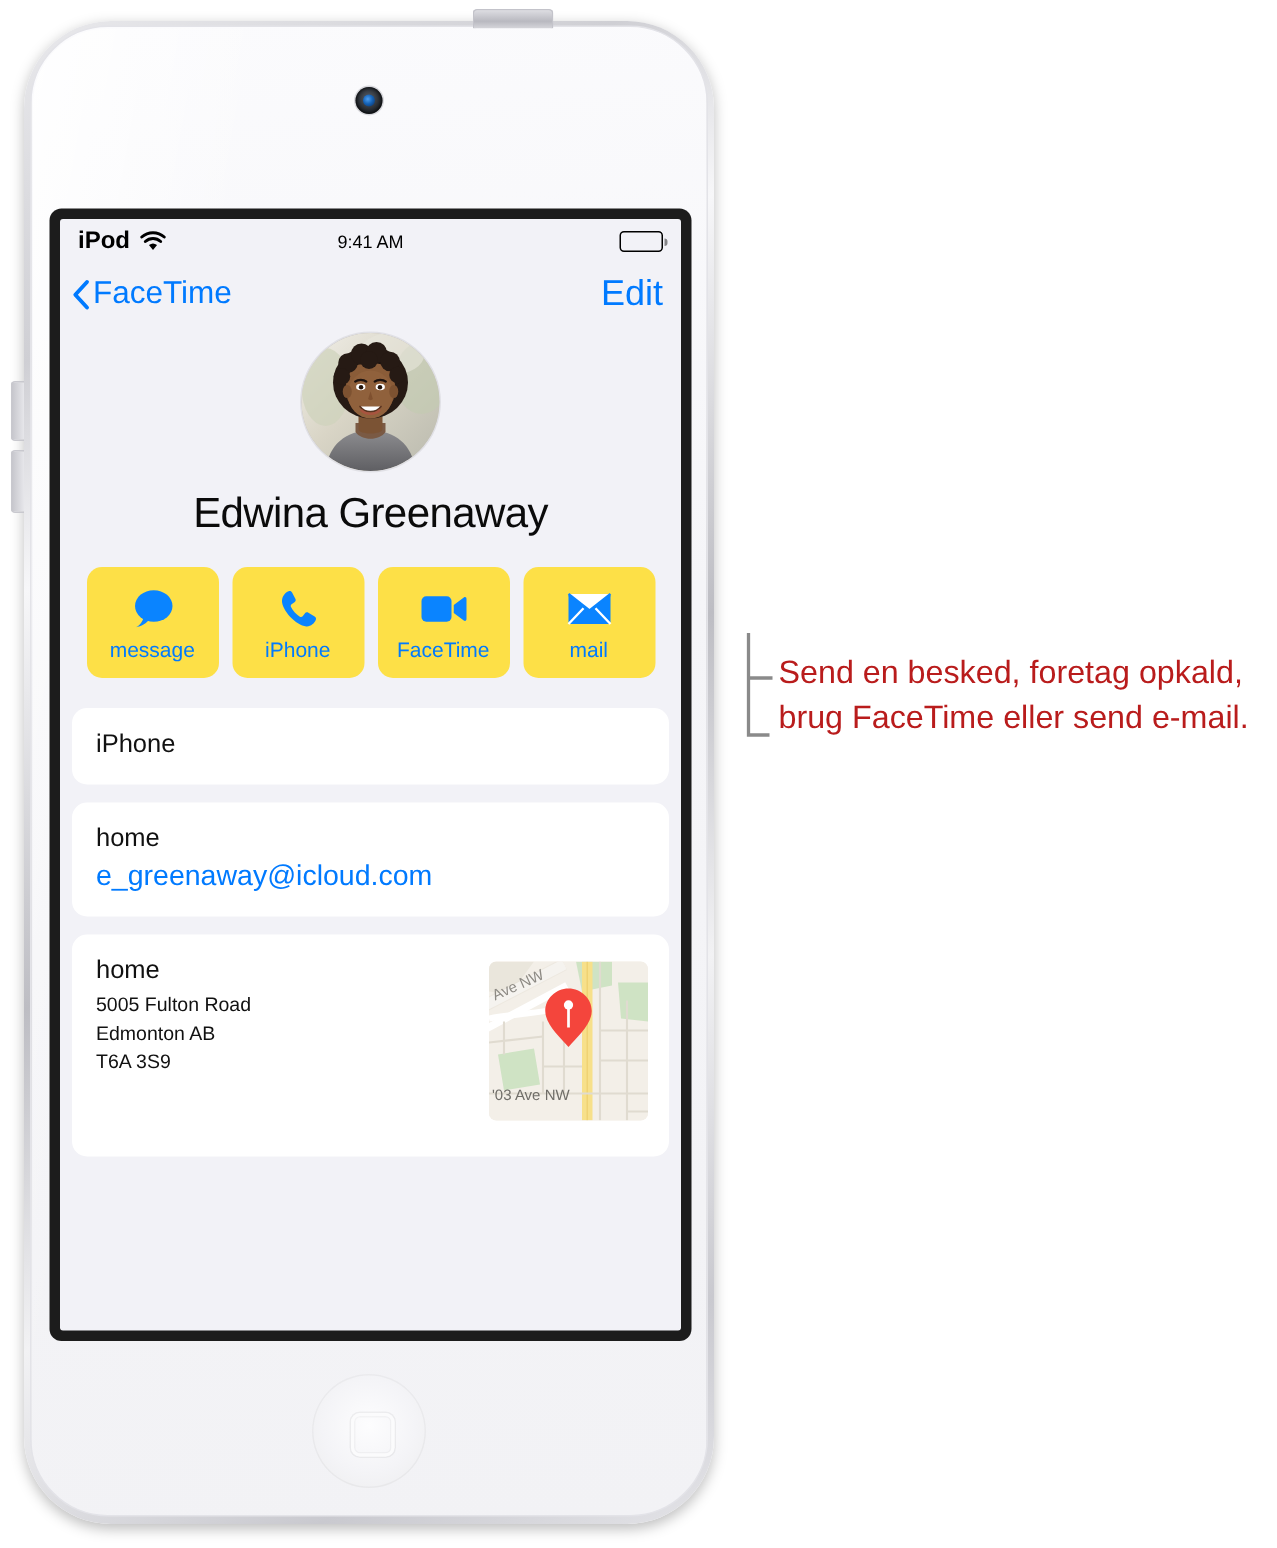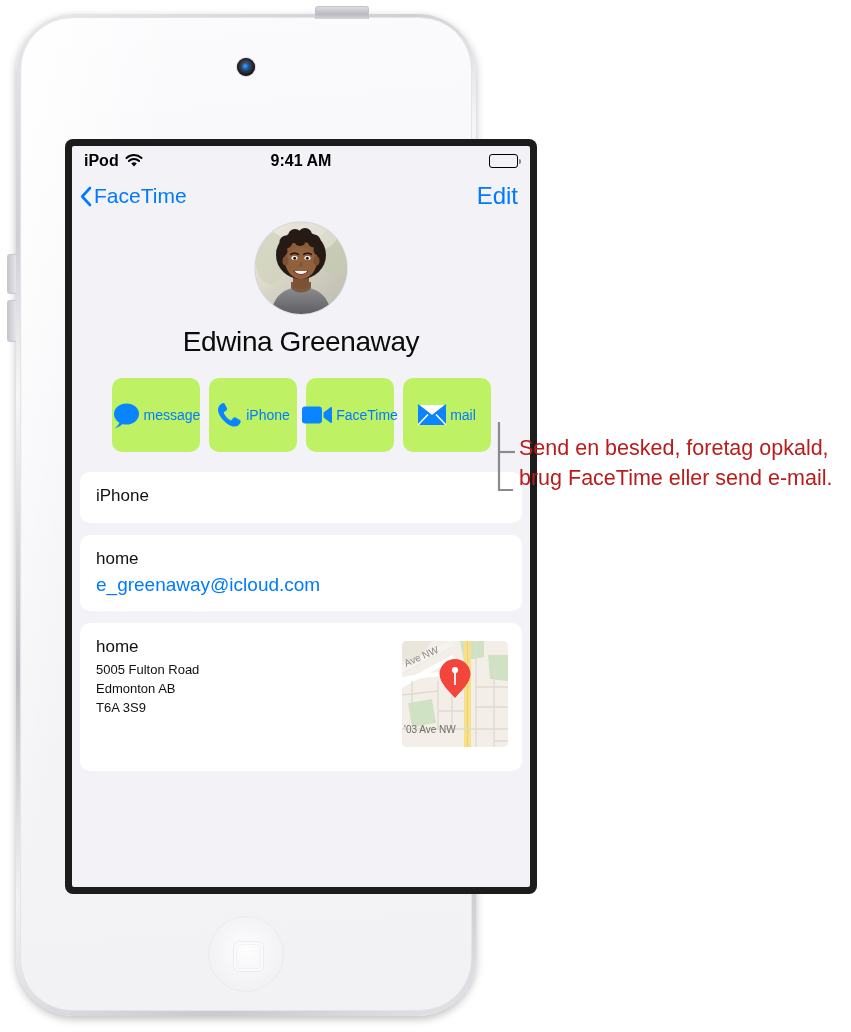--- a/index.html
+++ b/index.html
@@ -88,26 +88,25 @@
     width: 25px; height: 25px; margin: -12.5px 0 0 -12.5px;
     border-radius: 6px;
     border: 2px solid #fbfbfc;
     box-shadow: 0 0 0 1px rgba(0,0,0,.05), inset 0 0 0 1px rgba(0,0,0,.03);
   }
 
   
   #screen-bezel {
     position: absolute;
     left: 23px; top: 131px;
-    width: 472px; height: 755px;
+    width: 428px; height: 755px;
     background: #1c1c1c;
     border-radius: 8px;
     padding: 7px;
     box-sizing: border-box;
-    margin-left: 32px;
   }
   #screen {
     position: relative;
     width: 100%; height: 100%;
     background: #f2f2f7;
     overflow: hidden;
     border-radius: 2px;
   }
 
   
@@ -116,21 +115,21 @@
     display: flex; align-items: center;
     padding: 0 12px;
     font-size: 16px; font-weight: bold;
     color: #000;
     position: relative;
   }
   .sb-left { display: flex; align-items: center; gap: 6px; }
   .sb-center {
     position: absolute; left: 0; right: 0; top: 0; height: 30px;
     display: flex; align-items: center; justify-content: center;
-    font-size: 16px; font-weight: bold;
+    font-size: 12px; font-weight: normal;
   }
   .sb-right { margin-left: auto; display: flex; align-items: center; }
   .wifi { width: 18px; height: 14px; display: block; }
   .battery {
     width: 29px; height: 14px;
     border: 1.6px solid #000; border-radius: 3px;
     position: relative; box-sizing: border-box;
     padding: 1.4px;
   }
   .battery::after {
@@ -169,22 +168,22 @@
     letter-spacing: -.4px;
   }
 
   
   .actions {
     display: flex; justify-content: center; gap: 9px;
     margin-top: 20px;
   }
   .act-btn {
     width: 88px; height: 74px;
-    background: #bef264; border-radius: 10px;
-    display: flex; flex-direction: row;
+    background: #fde047; border-radius: 10px;
+    display: flex; flex-direction: column;
     align-items: center; justify-content: center;
     gap: 3px; cursor: pointer;
   }
   .act-ico { height: 32px; display: flex; align-items: center; justify-content: center; }
   .act-ico svg { display: block; }
   .act-label { font-size: 14px; color: #007aff; }
 
   
   .cards { margin-top: 20px; padding: 0 8px; }
   .card {

